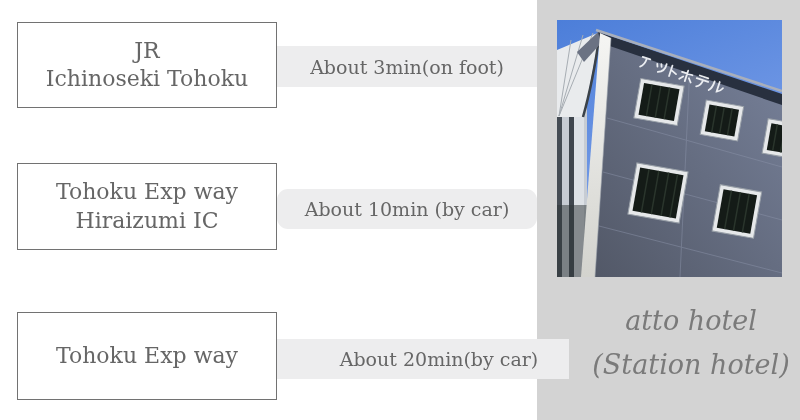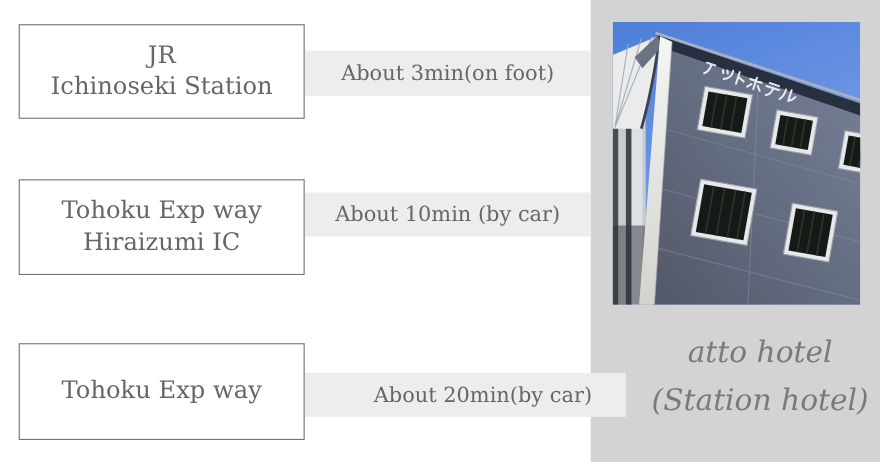--- a/index.html
+++ b/index.html
@@ -18,21 +18,21 @@
   .box1 { top:22px;  height:86px; }
   .box2 { top:163px; height:87px; }
   .box3 { top:312px; height:88px; }
   
   .duration-bar {
     position:absolute; left:277px; width:260px; background:#ededee; color:#666666;
     display:flex; align-items:center; justify-content:center;
     font-size:19px; z-index:1; white-space:nowrap;
   }
   .bar1 { top:46px;  height:41px; }
-  .bar2 { top:175px; height:40px; }
+  .bar2 { top:189px; height:40px;border-radius:11px; }
   .bar3 { top:339px; height:40px;padding-left:32px; }
   
   .dest-panel {
     position:absolute; left:537px; top:0; width:308px; height:420px;
     background:#d3d3d3;
     font-style:italic;
   }
   .photo {
     position:absolute; left:20px; top:20px; width:225px; height:257px; display:block;
   }
@@ -41,21 +41,21 @@
     color:#7a7a7a; font-size:27px; line-height:1.62;
   }
 </style>
 </head>
 <body>
 
 <div class="canvas">
 
   <div class="origin-box box1">
     <div>JR</div>
-    <div>Ichinoseki Station</div>
+    <div>Ichinoseki Tohoku</div>
   </div>
   <div class="duration-bar bar1">About 3min(on foot)</div>
 
   <div class="origin-box box2">
     <div>Tohoku Exp way</div>
     <div>Hiraizumi IC</div>
   </div>
   <div class="duration-bar bar2">About 10min (by car)</div>
 
   <div class="origin-box box3">

